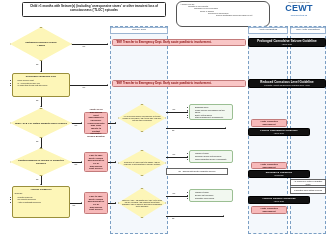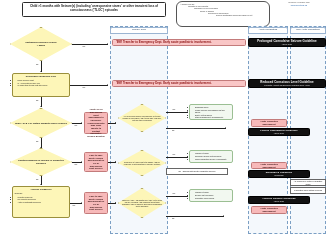--- a/index.html
+++ b/index.html
@@ -88,20 +88,21 @@
   <div class="nl">A seizure can be:</div>
   <div class="nl" style="padding-left:8px">epileptic or non epileptic</div>
   <div class="nl" style="padding-left:14px">convulsive or non convulsive</div>
   <div class="nl" style="padding-left:20px">febrile or afebrile</div>
   <div class="nl" style="padding-left:28px">provoked or unprovoked</div>
   <div class="nl" style="padding-left:36px">from an identifiable underlying cause or not</div>
 </div>
 
 <div class="abs logo">
   <div class="lg1">Guideline available from</div>
+  <div class="lg2">CEWT</div>
   <div class="lg3">www.cewt.org.uk</div>
 </div>
 
 <div class="abs lane lane-pc"></div>
 <div class="abs lane lane-ap"></div>
 <div class="abs lane lane-nap"></div>
 <div class="abs lanehdr h-pc">Primary Care</div>
 <div class="abs lanehdr h-ap">Acute Paediatrics</div>
 <div class="abs lanehdr h-nap">Non Acute Paediatrics</div>
 

